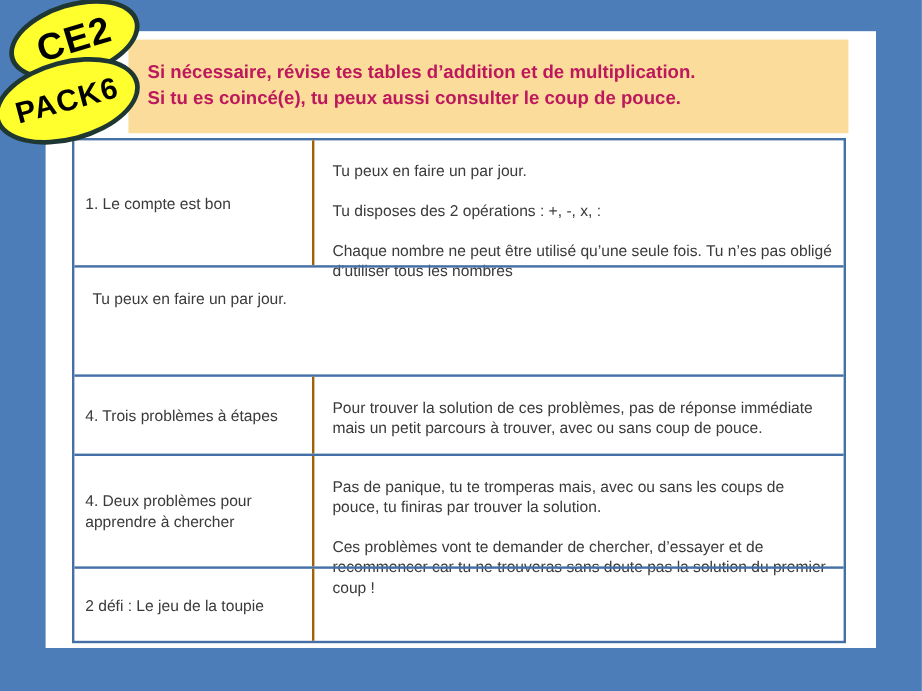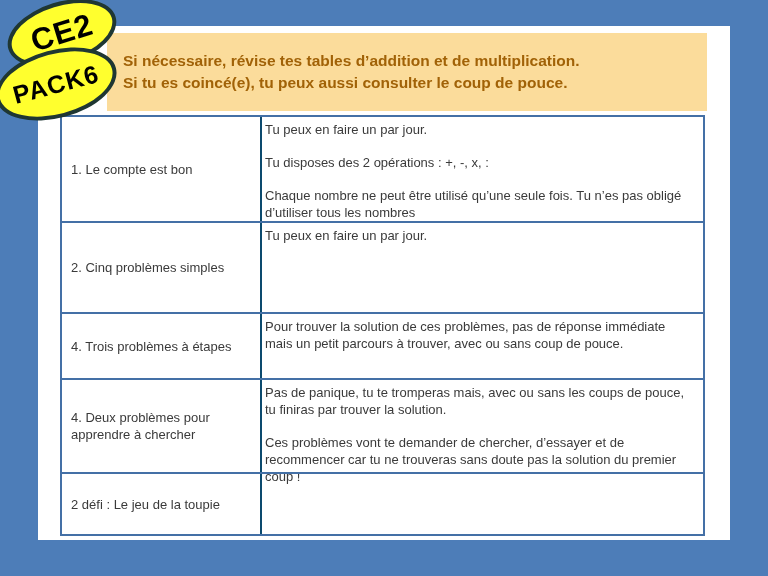--- a/index.html
+++ b/index.html
@@ -15,43 +15,43 @@
     background:#ffffff;
   }
   
   .banner{
     position:absolute;left:69px;top:7px;width:600px;height:78px;
     background:#fbdc9b;
     display:flex;flex-direction:column;justify-content:center;
     padding-left:16px;box-sizing:border-box;
   }
   .banner div{
-    font-size:15.5px;font-weight:bold;color:#a16207;line-height:22px;
+    font-size:15.5px;font-weight:bold;color:#be185d;line-height:22px;
   }
   
   .acttable{
     position:absolute;left:22px;top:89px;width:645px;height:421px;
     border:2px solid #4470a6;box-sizing:border-box;
     display:flex;flex-direction:column;background:#fff;
   }
   .row{display:flex;box-sizing:border-box;}
   .row + .row{border-top:2px solid #4470a6;}
   .row:nth-child(1){height:104px;}
   .row:nth-child(2){height:91px;}
   .row:nth-child(3){height:66px;}
   .row:nth-child(4){height:94px;}
   .row:nth-child(5){height:62px;}
   .cell-left{
-    width:200px;flex:0 0 200px;border-right:2px solid #0c4a6e;
+    width:200px;flex:0 0 200px;border-right:2px solid #a16207;
     box-sizing:border-box;display:flex;align-items:center;
     padding:2px 24px 2px 9px;
   }
   .cell-left span{font-size:13px;color:#3a3a3a;line-height:17px;}
   .cell-right{
-    flex:1;box-sizing:border-box;padding:4px 8px 2px 3px;
+    flex:1;box-sizing:border-box;padding:4px 8px 2px 15px;margin-top:13px;
   }
   .cell-right p{
     margin:0 0 16px 0;font-size:13px;color:#3a3a3a;line-height:17px;
   }
   .cell-right p:last-child{margin-bottom:0;}
   
   .badge{
     position:absolute;border-radius:50%;
     background:#ffff2e;border:4px solid #1f3733;
     display:flex;align-items:center;justify-content:center;
@@ -82,23 +82,20 @@
           <span>1. Le compte est bon</span>
         </div>
         <div class="cell-right">
           <p>Tu peux en faire un par jour.</p>
           <p>Tu disposes des 2 opérations : +, -, x, :</p>
           <p>Chaque nombre ne peut être utilisé qu’une seule fois. Tu n’es pas obligé d’utiliser tous les nombres</p>
         </div>
       </div>
 
       <div class="row">
-        <div class="cell-left">
-          <span>2. Cinq problèmes simples</span>
-        </div>
         <div class="cell-right">
           <p>Tu peux en faire un par jour.</p>
         </div>
       </div>
 
       <div class="row">
         <div class="cell-left">
           <span>4. Trois problèmes à étapes</span>
         </div>
         <div class="cell-right">

